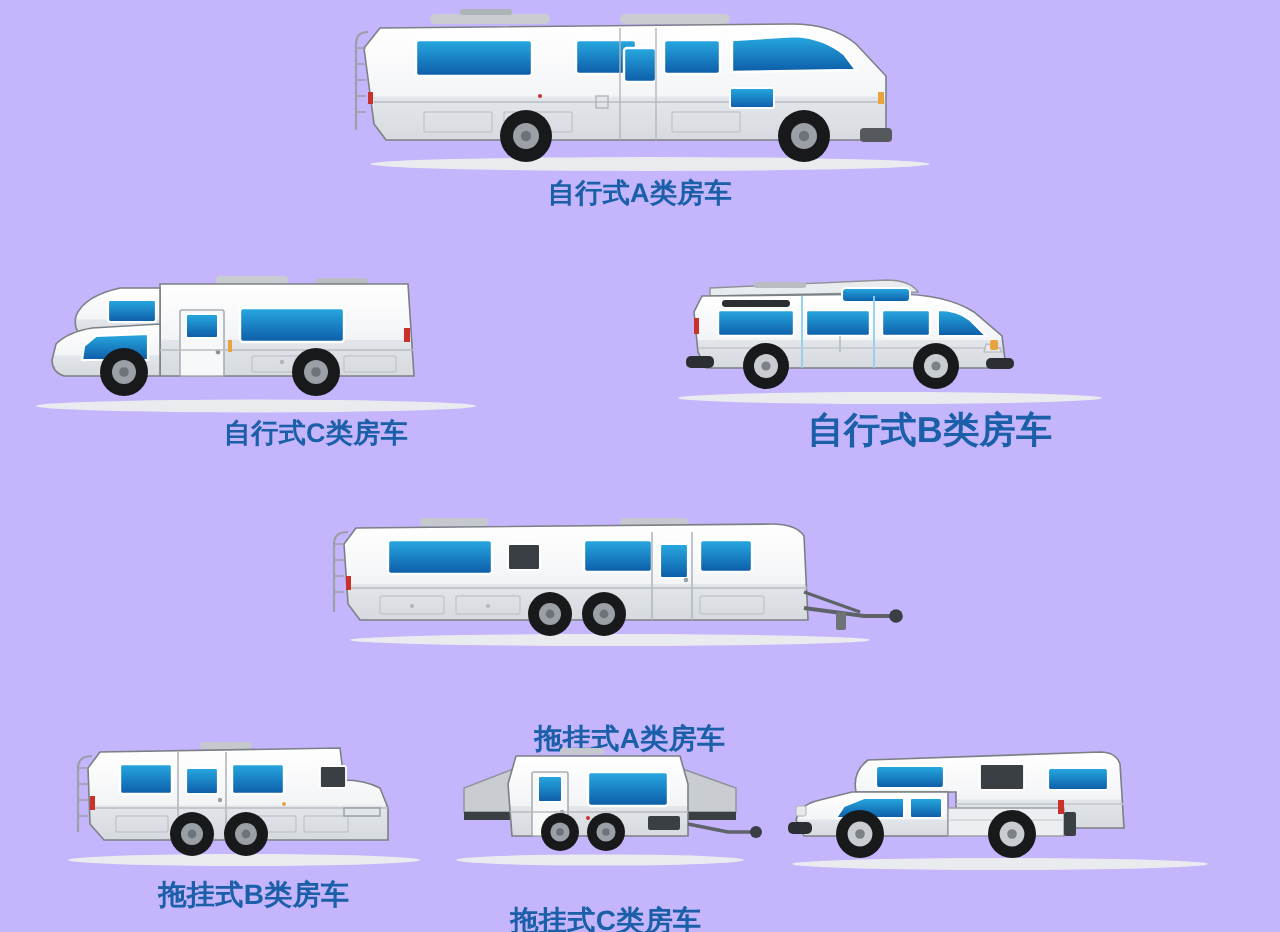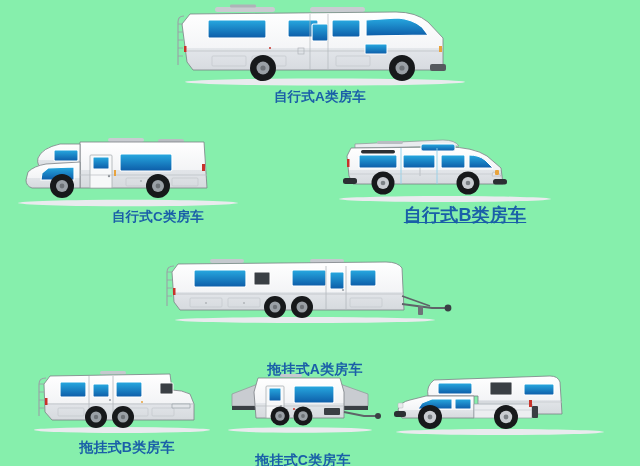--- a/index.html
+++ b/index.html
@@ -13,21 +13,21 @@
     position: relative;
     overflow: hidden;
     font-family: "Liberation Sans", "DejaVu Sans", sans-serif;
   }
 
   .stage {
     position: absolute;
     left: 0; top: 0;
     width: 640px;
     height: 466px;
-    background: #86efac;
+    background: #c4b5fd;
   }
 
   .rv-cell {
     position: absolute;
     display: flex;
     flex-direction: column;
     align-items: center;
     justify-content: flex-end;
   }
 
@@ -39,21 +39,21 @@
     color: #1a5fa8;
     font-weight: bold;
     letter-spacing: 0.2px;
     white-space: nowrap;
     text-align: center;
     line-height: 1.1;
   }
 
   .lbl-sm { font-size: 13.5px; }
   .lbl-md { font-size: 14px; }
-  .lbl-lg { font-size: 18px; text-decoration: underline; }
+  .lbl-lg { font-size: 18px; }
 
   
   #cell-a          { left: 160px; top: 2px;   width: 320px; }
   #cell-c          { left: 8px;   top: 118px; width: 300px; align-items: center; }
   #cell-b          { left: 300px; top: 126px; width: 330px; }
   #cell-ta         { left: 150px; top: 248px; width: 330px; gap: 32px; }
   #cell-tb         { left: 22px;   top: 358px; width: 210px; }
   #cell-tc         { left: 218px; top: 362px; width: 170px; gap: 13px; }
   #cell-td         { left: 382px; top: 356px; width: 250px; }
 </style>

